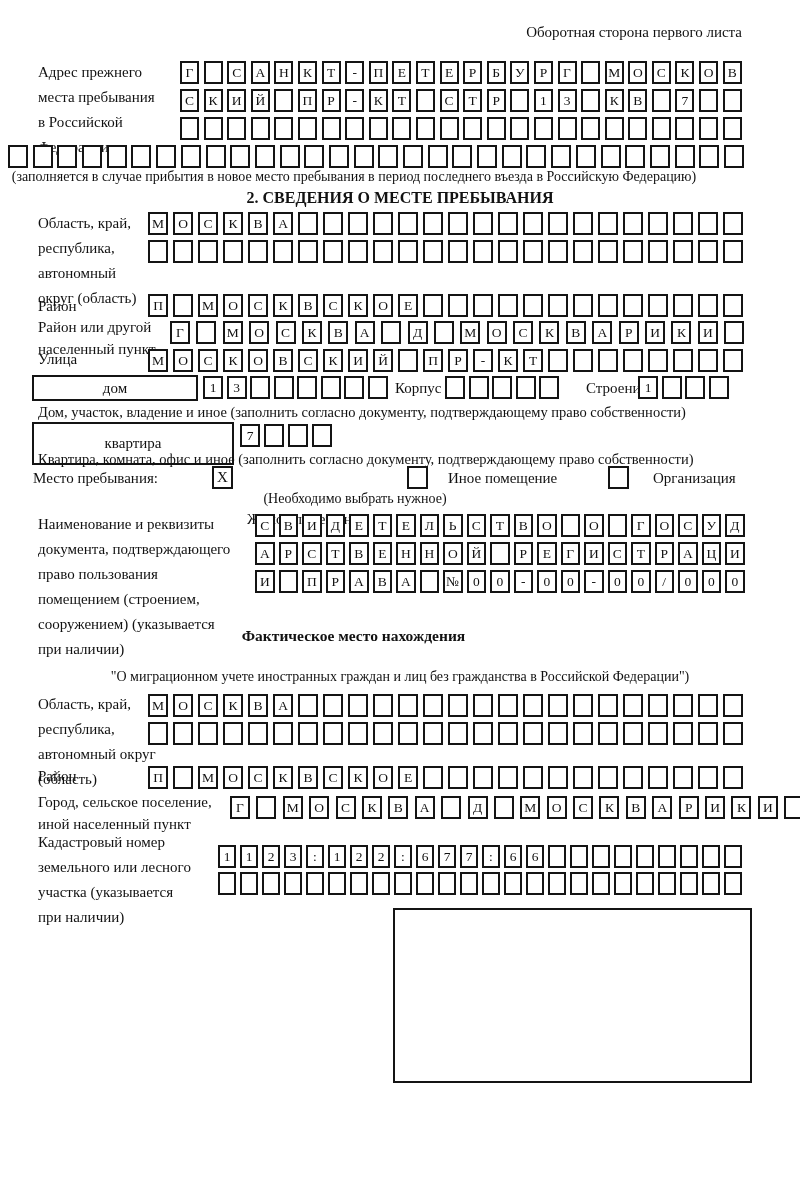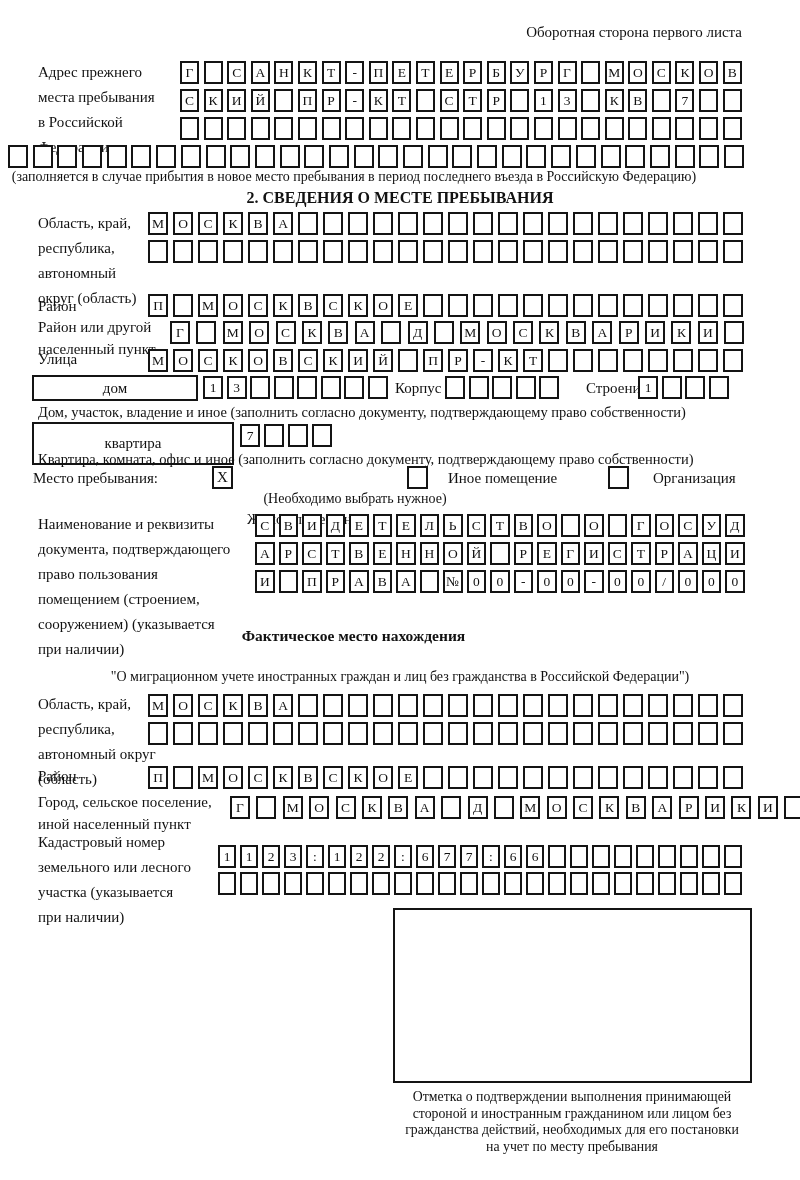--- a/index.html
+++ b/index.html
@@ -586,18 +586,14 @@
       <div class="cell"></div>
       <div class="cell"></div>
       <div class="cell"></div>
       <div class="cell"></div>
       <div class="cell"></div>
       <div class="cell"></div>
       <div class="cell"></div>
     </div>
 
   <div class="abs stampbox" style="left:393px;top:908px;width:359px;height:175px;"></div>
-  <div class="abs center pre" style="left:382px;top:1089px;width:380px;font-size:13.8px;line-height:16.5px;">Отметка о подтверждении выполнения принимающей
-стороной и иностранным гражданином или лицом без
-гражданства действий, необходимых для его постановки
-на учет по месту пребывания</div>
 
 </div>
 
 </body></html>

